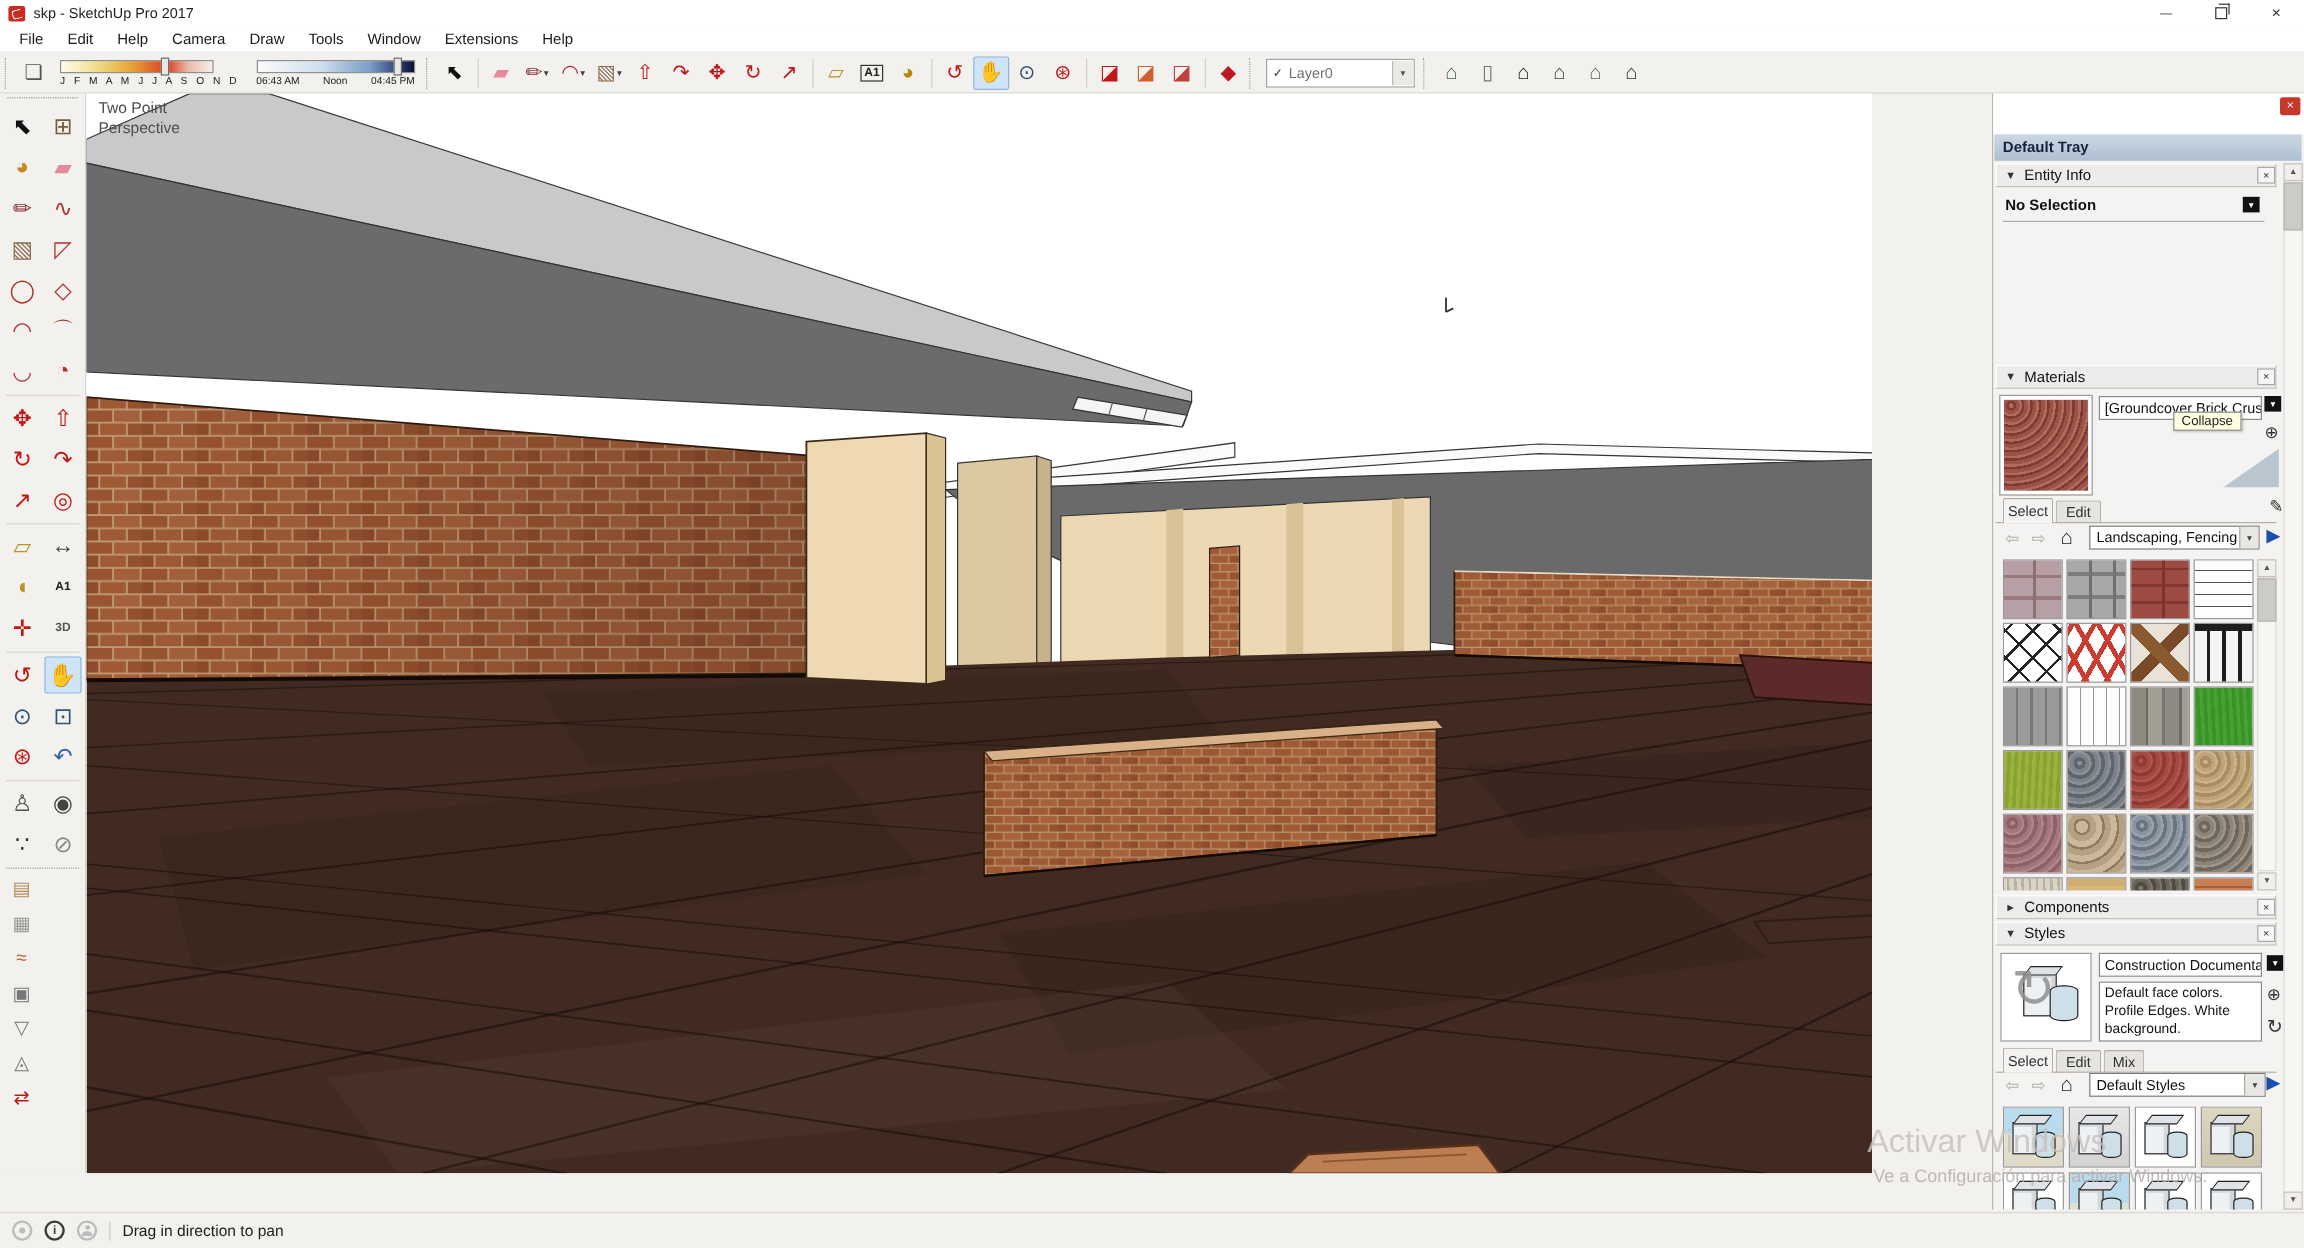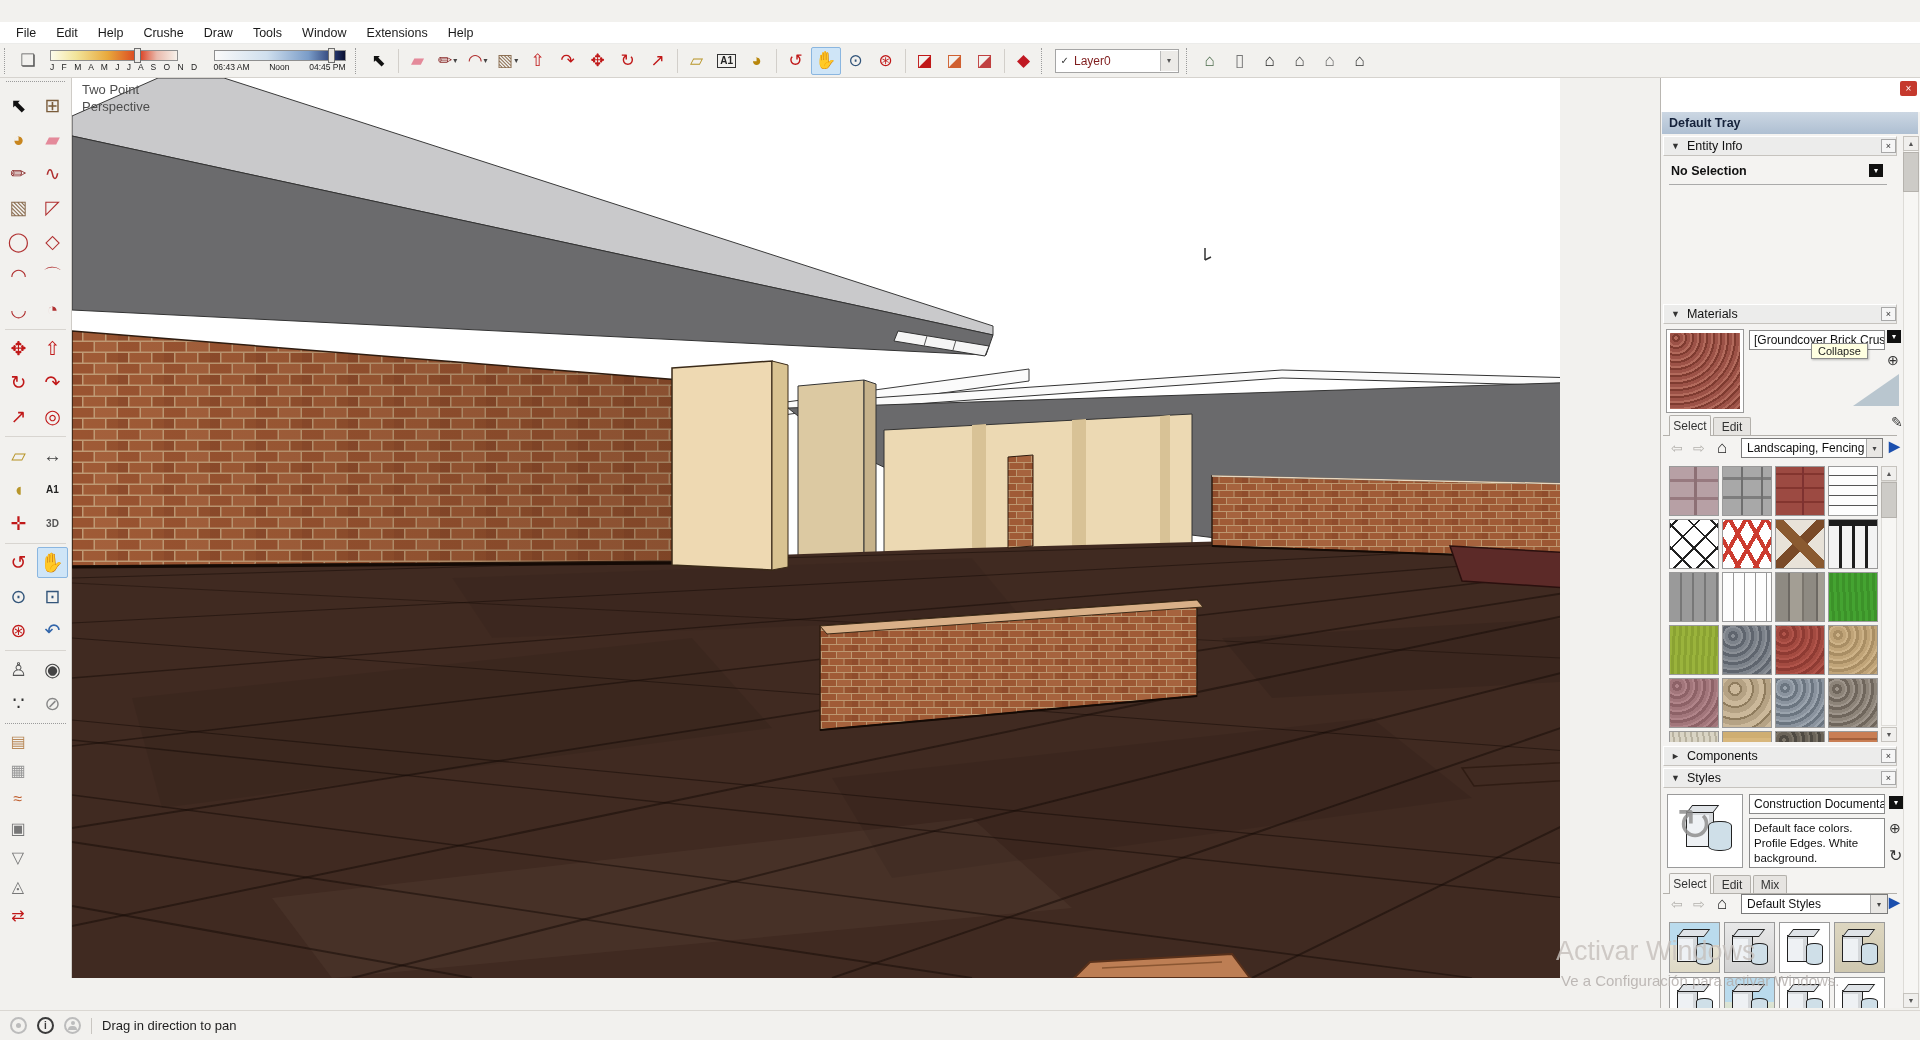--- a/index.html
+++ b/index.html
@@ -28,21 +28,21 @@
   .slider-group{display:flex;flex-direction:column;justify-content:center;margin:0 7px;flex:0 0 auto;}
   .slider-bar{height:11px;border:1px solid #8f8f8f;position:relative;box-sizing:border-box;}
   .slider-bar.date{width:128px;background:linear-gradient(90deg,#fdfceb,#f2e49a 20%,#e8a93c 45%,#da3d1e 70%,#e9b9ac 84%,#f7f1ea);}
   .slider-bar.time{width:132px;background:linear-gradient(90deg,#fafafa,#cfdfee 40%,#7a9cc8 72%,#24366e 92%,#0a1030);}
   .slider-handle{position:absolute;top:-3px;width:7px;height:15px;background:#e9e7e3;border:1px solid #6f6f6f;box-sizing:border-box;}
   .slider-labels{font-size:8.5px;color:#1a1a1a;margin-top:1px;white-space:nowrap;}
   .slider-labels.months{letter-spacing:2.5px;text-align:right;}
   .slider-labels.times{display:flex;justify-content:space-between;width:132px;}
   .layer-combo{display:flex;align-items:center;height:22px;border:1px solid #a5a5a5;background:#fff;width:122px;margin:0 5px;font-size:12px;flex:0 0 auto;}
   .layer-check{margin:0 5px;font-size:10px;color:#333;}
-  .layer-value{flex:1;color:#7f1d1d;}
+  .layer-value{flex:1;color:#737373;}
   .layer-dd{width:17px;height:20px;background:#eceae7;border-left:1px solid #bbb;display:flex;align-items:center;justify-content:center;font-size:8px;color:#555;}
   
   .lefttools{position:absolute;left:0;top:78px;width:72px;height:900px;background:#f2f1ee;border-right:1px solid #cfccc7;box-sizing:border-box;overflow:hidden;}
   .lt-handle{height:5px;border-top:1px dotted #9b9b9b;margin:3px 6px 1px 6px;}
   .lt-row{display:flex;justify-content:center;gap:3px;margin-top:3px;}
   .lt-row.single{justify-content:flex-start;padding-left:5px;}
   .lt-btn{width:31px;height:31px;display:flex;align-items:center;justify-content:center;font-size:19px;border-radius:2px;box-sizing:border-box;}
   .lt-row.single .lt-btn{width:26px;height:26px;font-size:16px;}
   .lt-btn.active{background:#cfe5f7;border:1px solid #8ab6e0;}
   .lt-btn .small-label{font-size:10px;font-weight:bold;}
@@ -108,26 +108,37 @@
   .person:before{content:"";position:absolute;left:2.5px;top:0;width:4px;height:4px;border-radius:50%;background:#bcbcbc;}
   .person:after{content:"";position:absolute;left:0;top:4.5px;width:9px;height:4.5px;border-radius:5px 5px 0 0;background:#bcbcbc;}
   .sb-sep{width:1px;height:16px;background:#c9c6c1;margin:0 10px;}
   .sb-text{font-size:13px;color:#1d1d1d;}
 </style>
 </head>
 <body>
 
 <div id="app">
 
+  <div class="titlebar">
+    <div class="app-icon"></div>
+    <div class="title-text">skp - SketchUp Pro 2017</div>
+    <div class="win-controls">
+      <div class="wc">—</div>
+      <div class="wc">
+          <span class="restore-glyph"></span>
+        </div>
+      <div class="wc">✕</div>
+    </div>
+  </div>
 
   <div class="menubar" id="menubar">
       <div class="menu-item">File</div>
       <div class="menu-item">Edit</div>
       <div class="menu-item">Help</div>
-      <div class="menu-item">Crushe</div>
+      <div class="menu-item">Camera</div>
       <div class="menu-item">Draw</div>
       <div class="menu-item">Tools</div>
       <div class="menu-item">Window</div>
       <div class="menu-item">Extensions</div>
       <div class="menu-item">Help</div>
     </div>
 
   <div class="toolbar" id="toolbar">
       <div class="tb-handle"></div>
       <div class="tb-btn">

